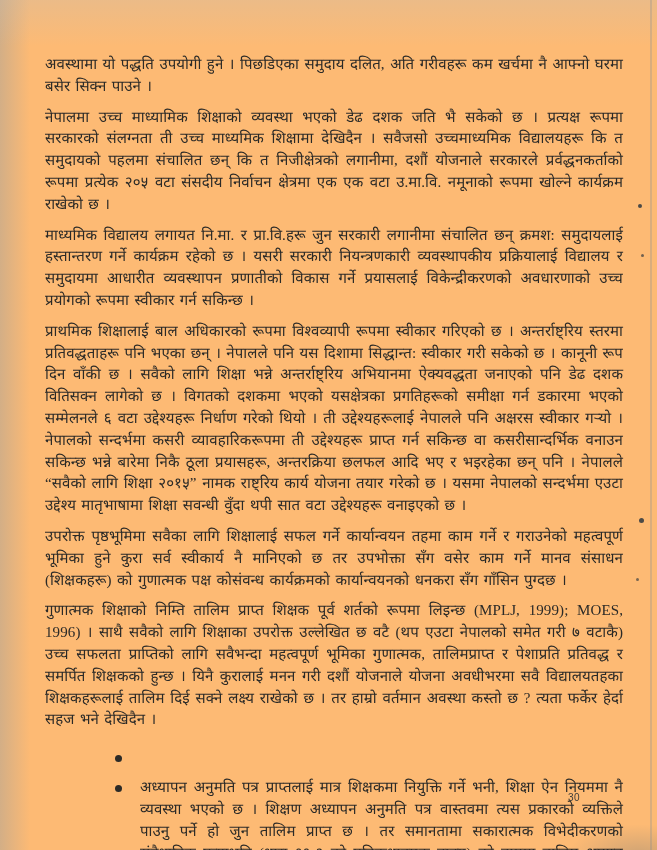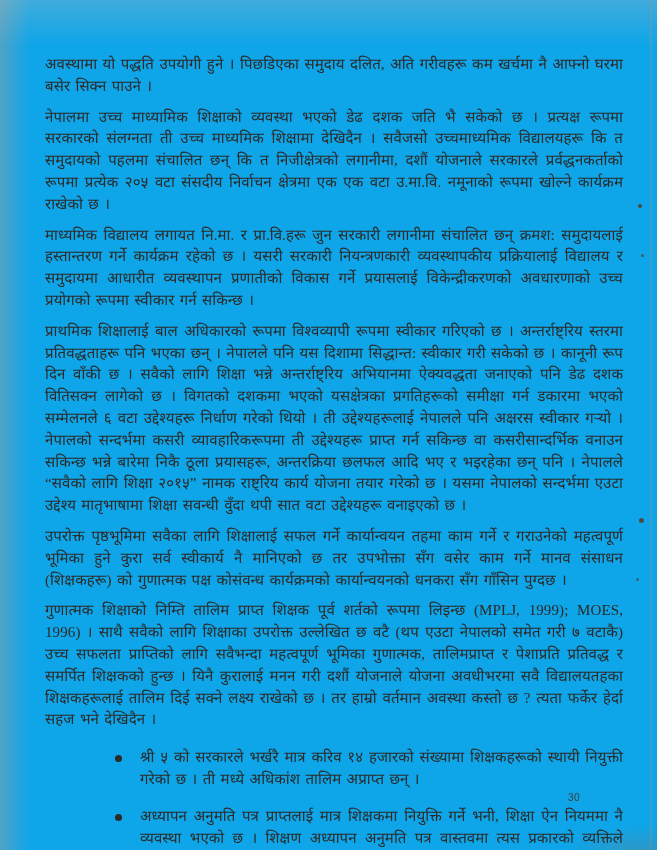--- a/index.html
+++ b/index.html
@@ -4,21 +4,21 @@
 <style>
   * { margin: 0; padding: 0; box-sizing: border-box; }
   html, body {
     width: 657px;
     font-family: "Liberation Serif", "DejaVu Serif", serif;
   }
   .page {
     position: relative;
     width: 657px;
     height: 850px;
-    background: #0ea5e9;
+    background: #fdba74;
     overflow: hidden;
     color: #2b2a27;
   }
   
   .edge-left {
     position: absolute; left: 0; top: 0; width: 30px; height: 850px;
     background: linear-gradient(to right, rgba(160,160,156,0.45), rgba(160,160,156,0));
     pointer-events: none;
   }
   .edge-top {
@@ -115,21 +115,20 @@
     <div class="para">नेपालमा उच्च माध्यामिक शिक्षाको व्यवस्था भएको डेढ दशक जति भै सकेको छ । प्रत्यक्ष रूपमा सरकारको संलग्नता ती उच्च माध्यमिक शिक्षामा देखिदैन । सवैजसो उच्चमाध्यमिक विद्यालयहरू कि त समुदायको पहलमा संचालित छन् कि त निजीक्षेत्रको लगानीमा, दशौं योजनाले सरकारले प्रर्वद्धनकर्ताको रूपमा प्रत्येक २०५ वटा संसदीय निर्वाचन क्षेत्रमा एक एक वटा उ.मा.वि. नमूनाको रूपमा खोल्ने कार्यक्रम राखेको छ ।</div>
     <div class="para">माध्यमिक विद्यालय लगायत नि.मा. र प्रा.वि.हरू जुन सरकारी लगानीमा संचालित छन् क्रमश: समुदायलाई हस्तान्तरण गर्ने कार्यक्रम रहेको छ । यसरी सरकारी नियन्त्रणकारी व्यवस्थापकीय प्रक्रियालाई विद्यालय र समुदायमा आधारीत व्यवस्थापन प्रणातीको विकास गर्ने प्रयासलाई विकेन्द्रीकरणको अवधारणाको उच्च प्रयोगको रूपमा स्वीकार गर्न सकिन्छ ।</div>
     <div class="para">प्राथमिक शिक्षालाई बाल अधिकारको रूपमा विश्वव्यापी रूपमा स्वीकार गरिएको छ । अन्तर्राष्ट्रिय स्तरमा प्रतिवद्धताहरू पनि भएका छन् । नेपालले पनि यस दिशामा सिद्धान्त: स्वीकार गरी सकेको छ । कानूनी रूप दिन वाँकी छ । सवैको लागि शिक्षा भन्ने अन्तर्राष्ट्रिय अभियानमा ऐक्यवद्धता जनाएको पनि डेढ दशक वितिसक्न लागेको छ । विगतको दशकमा भएको यसक्षेत्रका प्रगतिहरूको समीक्षा गर्न डकारमा भएको सम्मेलनले ६ वटा उद्देश्यहरू निर्धाण गरेको थियो । ती उद्देश्यहरूलाई नेपालले पनि अक्षरस स्वीकार गऱ्यो । नेपालको सन्दर्भमा कसरी व्यावहारिकरूपमा ती उद्देश्यहरू प्राप्त गर्न सकिन्छ वा कसरीसान्दर्भिक वनाउन सकिन्छ भन्ने बारेमा निकै ठूला प्रयासहरू, अन्तरक्रिया छलफल आदि भए र भइरहेका छन् पनि । नेपालले “सवैको लागि शिक्षा २०१५” नामक राष्ट्रिय कार्य योजना तयार गरेको छ । यसमा नेपालको सन्दर्भमा एउटा उद्देश्य मातृभाषामा शिक्षा सवन्धी वुँदा थपी सात वटा उद्देश्यहरू वनाइएको छ ।</div>
     <div class="para">उपरोक्त पृष्ठभूमिमा सवैका लागि शिक्षालाई सफल गर्ने कार्यान्वयन तहमा काम गर्ने र गराउनेको महत्वपूर्ण भूमिका हुने कुरा सर्व स्वीकार्य नै मानिएको छ तर उपभोक्ता सँग वसेर काम गर्ने मानव संसाधन (शिक्षकहरू) को गुणात्मक पक्ष कोसंवन्ध कार्यक्रमको कार्यान्वयनको धनकरा सँग गाँसिन पुग्दछ ।</div>
     <div class="para">गुणात्मक शिक्षाको निम्ति तालिम प्राप्त शिक्षक पूर्व शर्तको रूपमा लिइन्छ (MPLJ, 1999); MOES, 1996) । साथै सवैको लागि शिक्षाका उपरोक्त उल्लेखित छ वटै (थप एउटा नेपालको समेत गरी ७ वटाकै) उच्च सफलता प्राप्तिको लागि सवैभन्दा महत्वपूर्ण भूमिका गुणात्मक, तालिमप्राप्त र पेशाप्रति प्रतिवद्ध र समर्पित शिक्षकको हुन्छ । यिनै कुरालाई मनन गरी दशौं योजनाले योजना अवधीभरमा सवै विद्यालयतहका शिक्षकहरूलाई तालिम दिई सक्ने लक्ष्य राखेको छ । तर हाम्रो वर्तमान अवस्था कस्तो छ ? त्यता फर्केर हेर्दा सहज भने देखिदैन ।</div>
 
     <div class="bullet-list">
 
       <div class="bullet-item">
         <span class="bullet-dot"></span>
-        <div class="bullet-text">श्री ५ को सरकारले भर्खरै मात्र करिव १४ हजारको संख्यामा शिक्षकहरूको स्थायी नियुक्ती गरेको छ । ती मध्ये अधिकांश तालिम अप्राप्त छन् ।</div>
       </div>
 
       <div class="bullet-item">
         <span class="bullet-dot"></span>
         <div class="bullet-text">अध्यापन अनुमति पत्र प्राप्तलाई मात्र शिक्षकमा नियुक्ति गर्ने भनी, शिक्षा ऐन नियममा नै व्यवस्था भएको छ । शिक्षण अध्यापन अनुमति पत्र वास्तवमा त्यस प्रकारको व्यक्तिले पाउनु पर्ने हो जुन तालिम प्राप्त छ । तर समानतामा सकारात्मक विभेदीकरणको संवैधानिक प्रत्याभूति (धारा ११-३ को प्रतिवन्धातमक वाक्य) को नाममा तालिम अप्राप्त महिलाहरूलाई अध्यापन अनुमतिपत्रको निम्ति उम्मेदवारी स्वीकार गरिएको छ । गुणात्मकताको निम्ति समानतालाई उभ्याइएको छ ।</div>
       </div>
 
     </div>
   </div>
 

